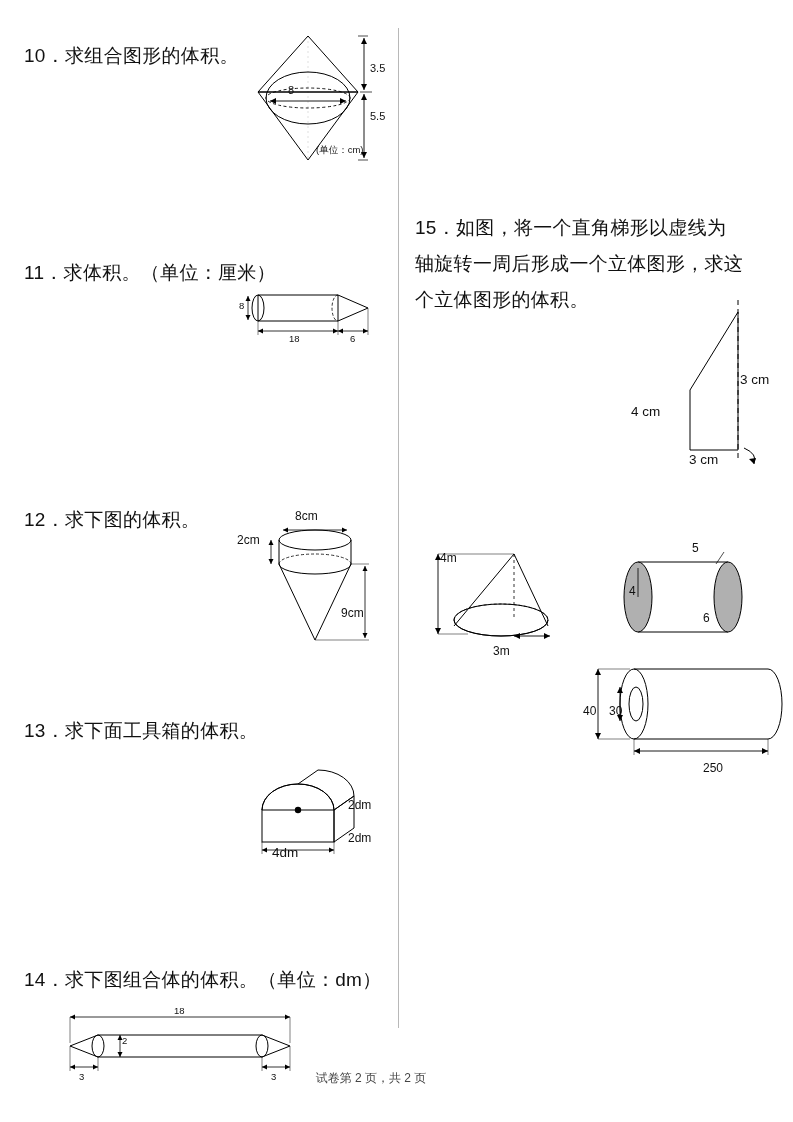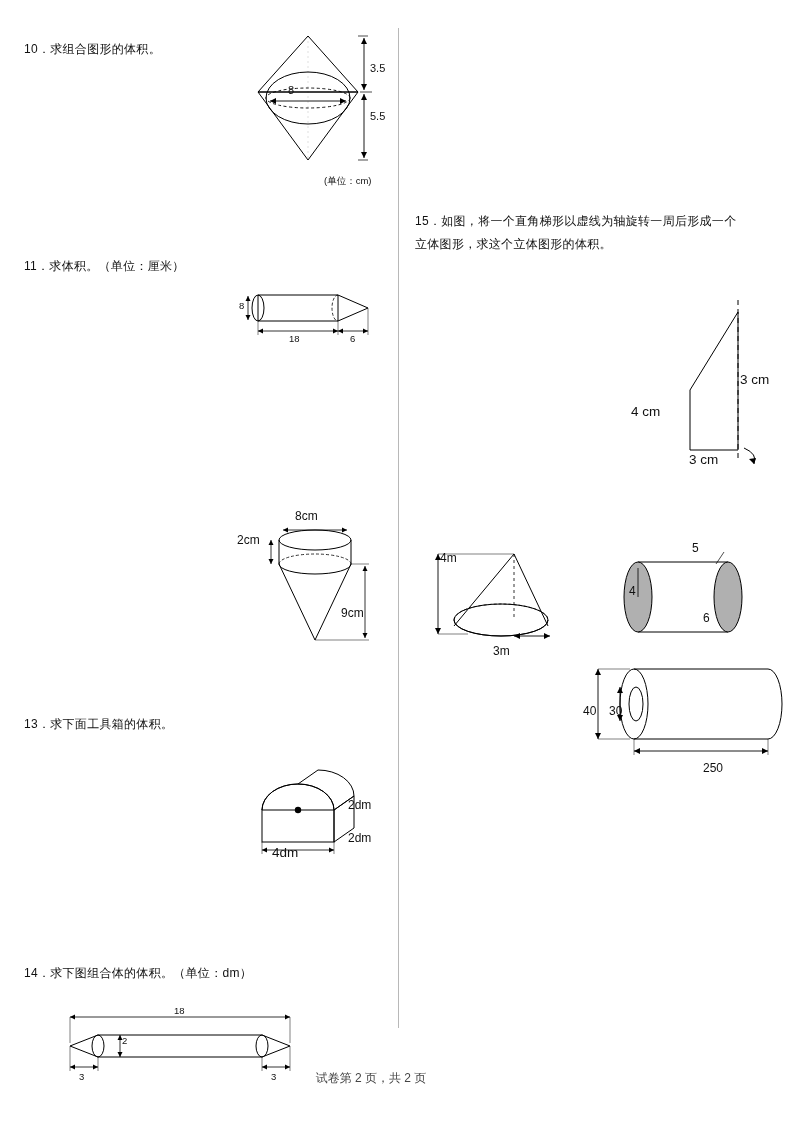--- a/index.html
+++ b/index.html
@@ -18,21 +18,21 @@
     position: absolute;
     left: 398px;
     top: 28px;
     width: 1px;
     height: 1000px;
     background: #b8b8b8;
   }
 
   .qtext {
     position: absolute;
-    font-size: 12px;
+    font-size: 19px;
     line-height: 1.9;
     color: #111;
     letter-spacing: 0.3px;
     white-space: nowrap;
   }
   .qtext.wrap { white-space: normal; width: 330px; }
 
   .fig { position: absolute; }
 
   .lbl {
@@ -92,21 +92,21 @@
       <line x1="124" y1="64" x2="124" y2="128" stroke="#000" stroke-width="0.9"></line>
       <path d="M124 64 l-3 6 h6 z" fill="#000"></path>
       <path d="M124 128 l-3 -6 h6 z" fill="#000"></path>
 
       <line x1="68" y1="6" x2="68" y2="130" stroke="#000" stroke-width="0.5" stroke-dasharray="2,3" opacity="0.25"></line>
     </svg>
   </div>
   <div class="lbl" style="left:370px; top:62px;">3.5</div>
   <div class="lbl" style="left:288px; top:84px;">8</div>
   <div class="lbl" style="left:370px; top:110px;">5.5</div>
-  <div class="lbl sm" style="left:324px; top:144px;margin-top:31px;">(单位：cm)</div>
+  <div class="lbl sm" style="left:316px; top:144px;">(单位：cm)</div>
 
   <div class="qtext" style="left:24px; top:255px;">11．求体积。（单位：厘米）</div>
 
   <div class="fig" style="left:238px; top:285px;">
     <svg width="150" height="60" viewBox="0 0 150 60">
 
       <path d="M20 10 L100 10 L100 36 L20 36 Z" fill="none" stroke="#000" stroke-width="1"></path>
       <ellipse cx="20" cy="23" rx="6" ry="13" fill="none" stroke="#000" stroke-width="1"></ellipse>
 
       <path d="M100 10 L130 23 L100 36" fill="none" stroke="#000" stroke-width="1"></path>
@@ -124,20 +124,21 @@
       <path d="M130 46 l-5 -2.5 v5 z" fill="#000"></path>
       <line x1="20" y1="36" x2="20" y2="50" stroke="#000" stroke-width="0.5"></line>
       <line x1="100" y1="36" x2="100" y2="50" stroke="#000" stroke-width="0.5"></line>
       <line x1="130" y1="23" x2="130" y2="50" stroke="#000" stroke-width="0.5"></line>
     </svg>
   </div>
   <div class="lbl sm" style="left:239px; top:300px;">8</div>
   <div class="lbl sm" style="left:289px; top:333px;">18</div>
   <div class="lbl sm" style="left:350px; top:333px;">6</div>
 
+  <div class="qtext" style="left:24px; top:502px;">12．求下图的体积。</div>
 
   <div class="fig" style="left:265px; top:520px;">
     <svg width="130" height="130" viewBox="0 0 130 130">
 
       <ellipse cx="50" cy="20" rx="36" ry="10" fill="none" stroke="#000" stroke-width="1"></ellipse>
       <line x1="14" y1="20" x2="14" y2="44" stroke="#000" stroke-width="1"></line>
       <line x1="86" y1="20" x2="86" y2="44" stroke="#000" stroke-width="1"></line>
       <path d="M14 44 A36 10 0 0 0 86 44" fill="none" stroke="#000" stroke-width="1"></path>
       <path d="M14 44 A36 10 0 0 1 86 44" fill="none" stroke="#000" stroke-width="0.8" stroke-dasharray="3,2"></path>
 

